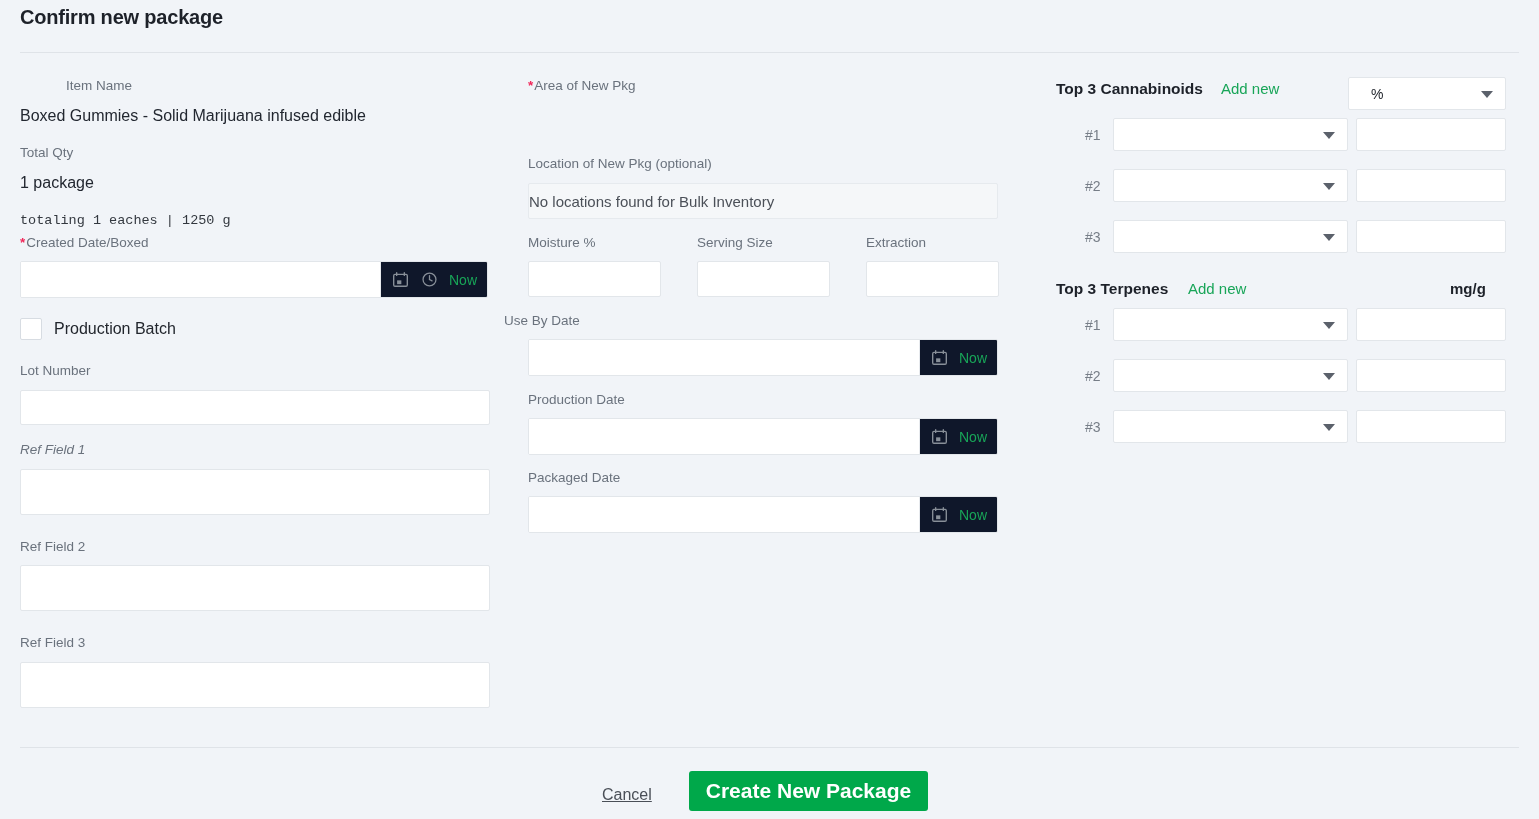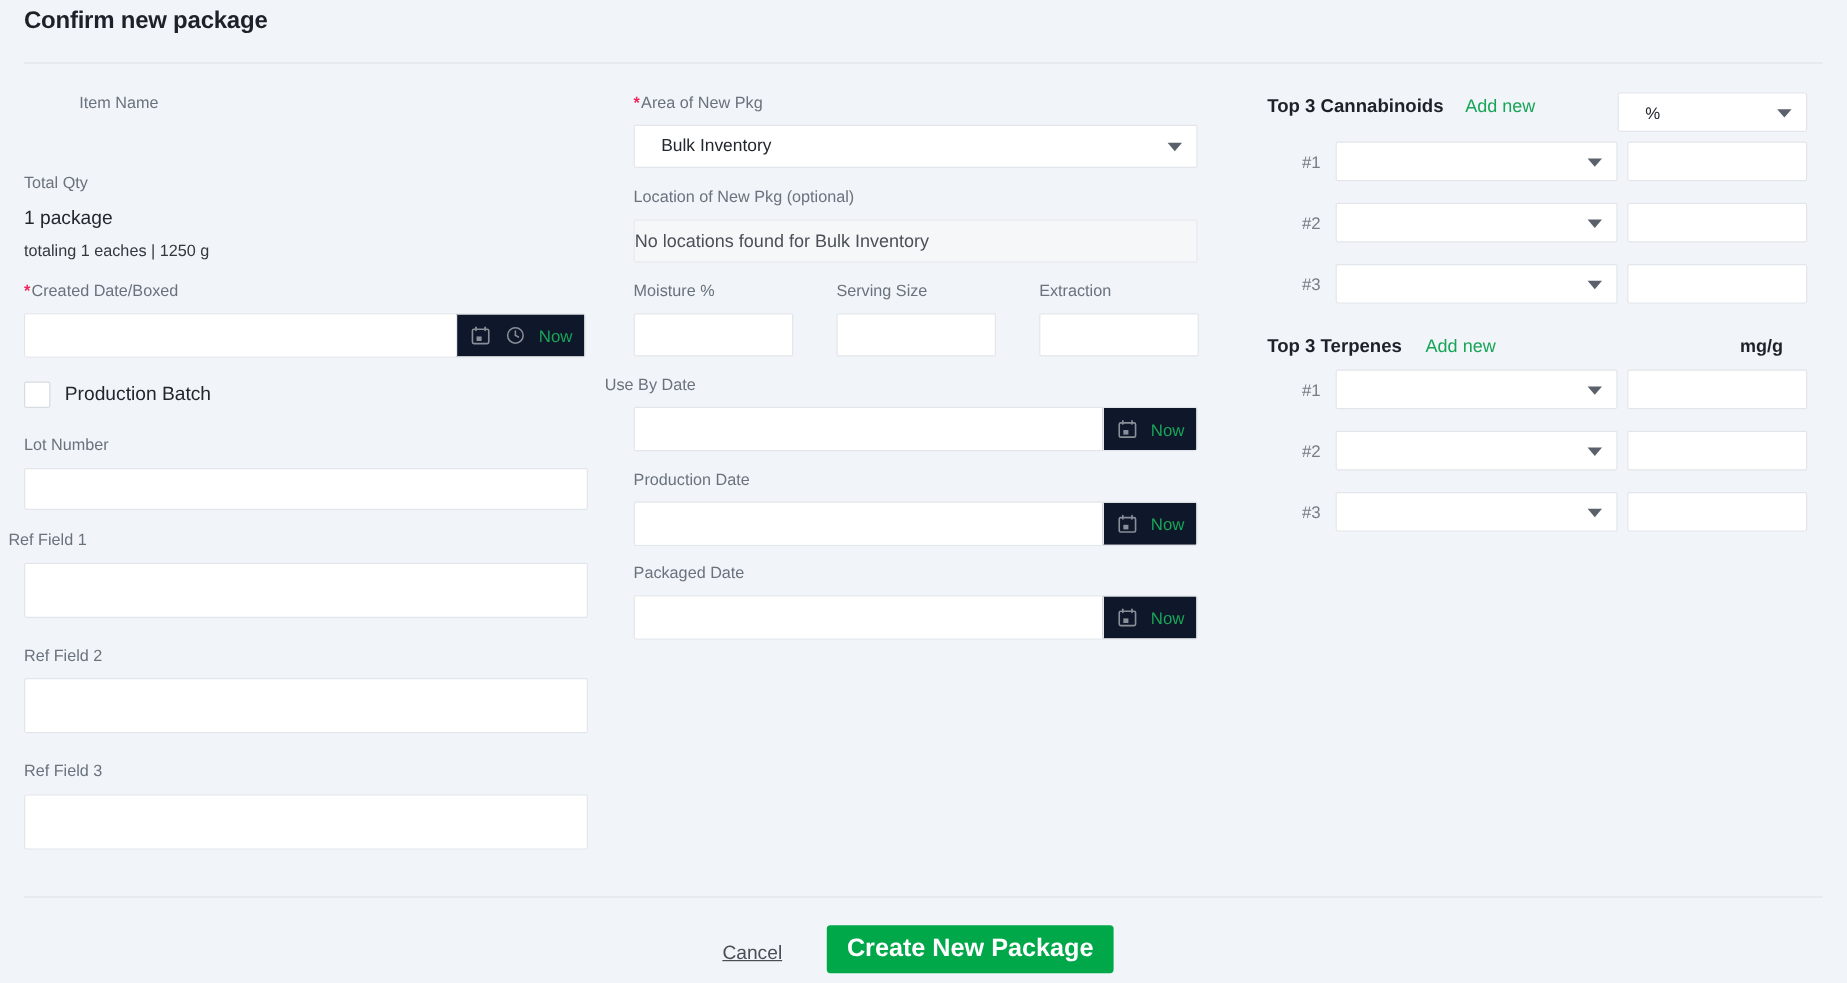--- a/index.html
+++ b/index.html
@@ -130,24 +130,25 @@
 </style>
 </head>
 <body>
 
 <div class="page">
 
   <div class="page-title abs">Confirm new package</div>
   <div class="top-divider"></div>
 
   <div class="label abs" style="left:20px; top:78px;margin-left:46px;">Item Name</div>
+  <div class="value-strong abs" style="left:20px; top:106px;">Boxed Gummies - Solid Marijuana infused edible</div>
 
   <div class="label abs" style="left:20px; top:145px;">Total Qty</div>
   <div class="value-strong abs" style="left:20px; top:173px;">1 package</div>
-  <div class="value-sub abs" style="left:20px; top:200px;">totaling 1 eaches | 1250 g</div>
+  <div class="value-sub abs" style="left:20px; top:212px;font-family:Liberation Mono, monospace;">totaling 1 eaches | 1250 g</div>
 
   <div class="label abs" style="left:20px; top:235px;">
     <span class="req">*</span><span>Created Date/Boxed</span>
   </div>
   <div class="abs" style="left:20px; top:261px; width:468px; height:37px;">
     <div class="date-wrap">
       <input class="date-input" value="" style="">
       <div class="date-tools">
         <span class="icon-btn">
           <svg width="17" height="17" viewBox="0 0 20 20">
@@ -172,43 +173,37 @@
   <div class="abs" style="left:20px; top:318px; display:flex; align-items:center; gap:12px;">
     <span class="cb"></span>
     <span class="cb-label">Production Batch</span>
   </div>
 
   <div class="label abs" style="left:20px; top:363px;">Lot Number</div>
   <div class="abs" style="left:20px; top:390px; width:470px; height:35px;">
     <input class="input" value="" style="">
   </div>
 
-  <div class="label abs" style="left:7px; top:442px;">Ref Field 1</div>
+  <div class="label abs" style="left:20px; top:442px;font-style:italic;">Ref Field 1</div>
   <div class="abs" style="left:20px; top:469px; width:470px; height:46px;">
     <input class="input" value="" style="">
   </div>
 
   <div class="label abs" style="left:20px; top:539px;">Ref Field 2</div>
   <div class="abs" style="left:20px; top:565px; width:470px; height:46px;">
     <input class="input" value="" style="">
   </div>
 
   <div class="label abs" style="left:20px; top:635px;">Ref Field 3</div>
   <div class="abs" style="left:20px; top:662px; width:470px; height:46px;">
     <input class="input" value="" style="">
   </div>
 
   <div class="label abs" style="left:528px; top:78px;">
     <span class="req">*</span><span>Area of New Pkg</span>
-  </div>
-  <div class="abs" style="left:528px; top:104px; width:470px; height:36px;">
-    <div class="select-box">
-      <span>Bulk Inventory</span>
-      <span class="caret"></span>
-    </div>
   </div>
 
   <div class="label abs" style="left:528px; top:156px;">Location of New Pkg (optional)</div>
   <div class="abs" style="left:528px; top:183px; width:470px; height:36px;">
     <div class="disabled-box">
       <span>No locations found for Bulk Inventory</span>
     </div>
   </div>
 
   <div class="label abs" style="left:528px; top:235px;">Moisture %</div>

